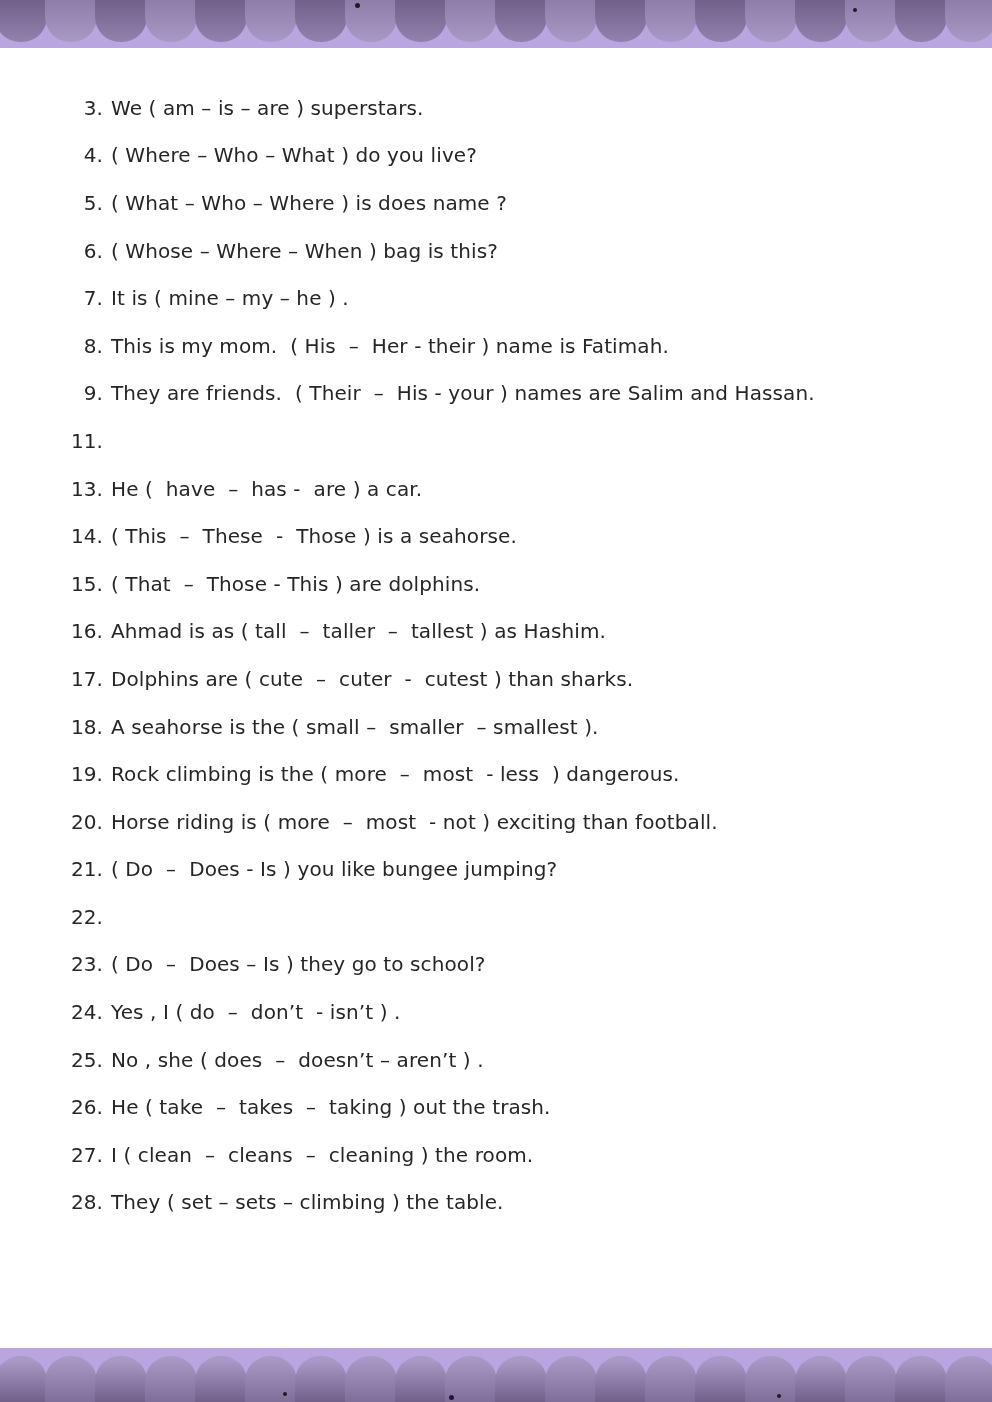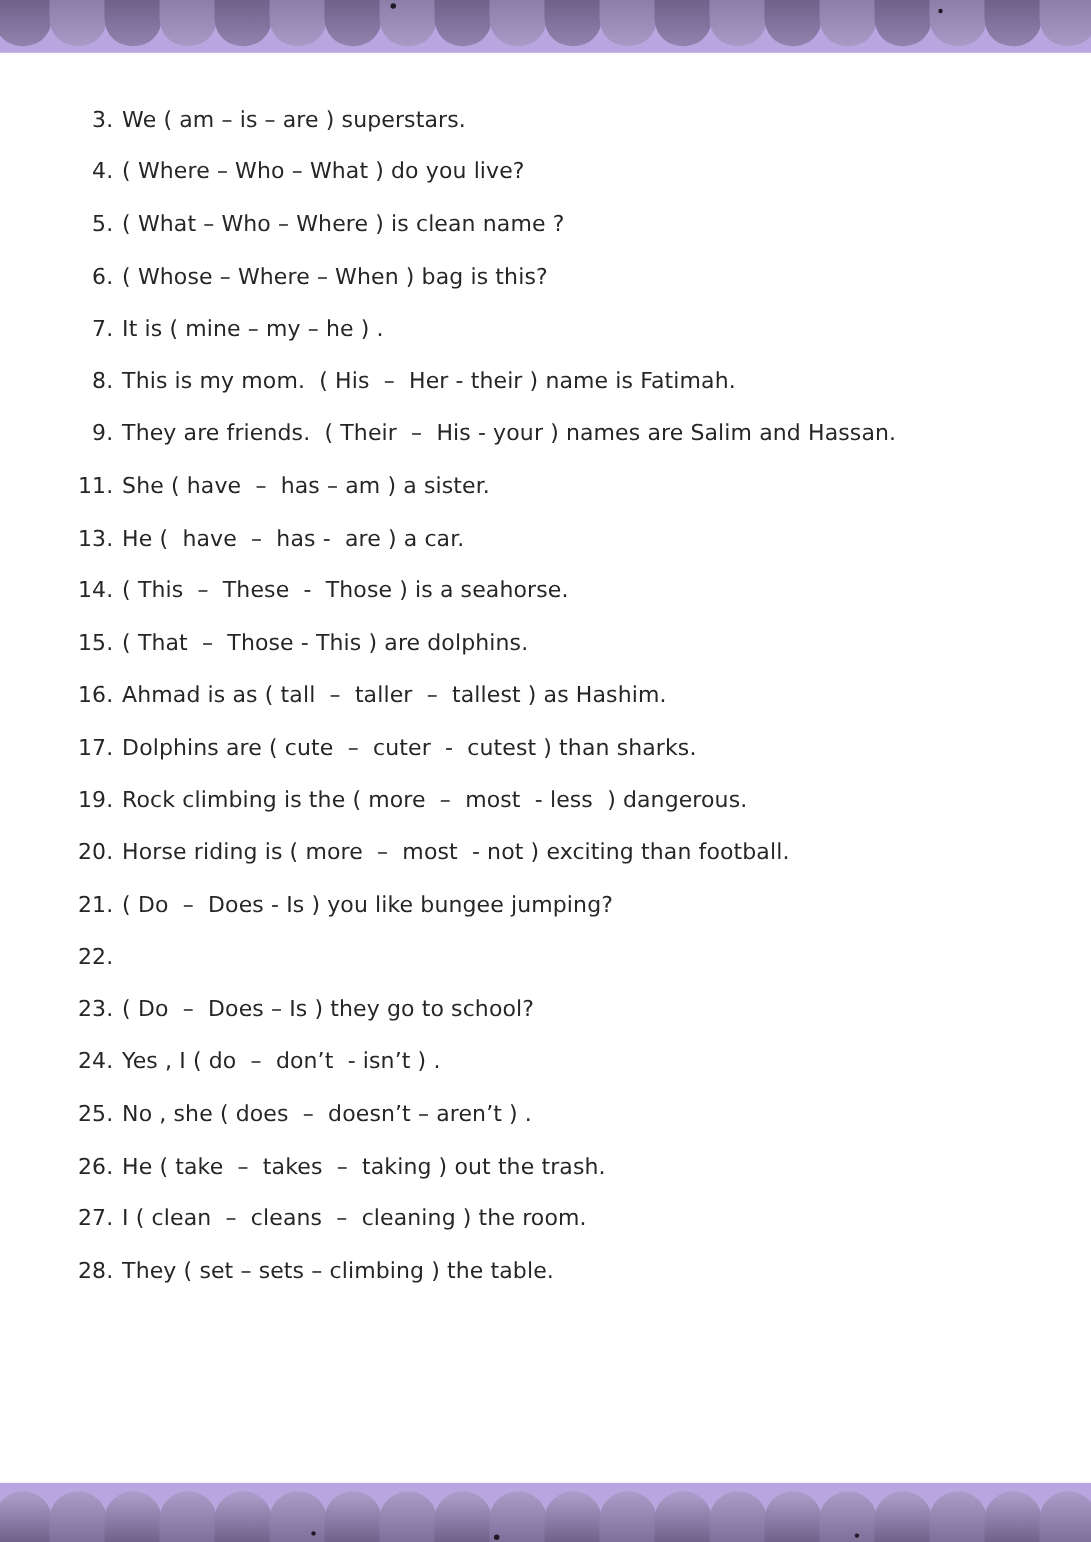--- a/index.html
+++ b/index.html
@@ -126,41 +126,40 @@
   <div class="row">
       <span class="num">3.</span>
       <span class="txt">We ( am – is – are ) superstars.</span>
     </div>
   <div class="row">
       <span class="num">4.</span>
       <span class="txt">( Where – Who – What ) do you live?</span>
     </div>
   <div class="row">
       <span class="num">5.</span>
-      <span class="txt">( What – Who – Where ) is clean name ?</span>
+      <span class="txt">( What – Who – Where ) is does name ?</span>
     </div>
   <div class="row">
       <span class="num">6.</span>
       <span class="txt">( Whose – Where – When ) bag is this?</span>
     </div>
   <div class="row">
       <span class="num">7.</span>
       <span class="txt">It is ( mine – my – he ) .</span>
     </div>
   <div class="row">
       <span class="num">8.</span>
       <span class="txt">This is my mom.  ( His  –  Her - their ) name is Fatimah.</span>
     </div>
   <div class="row">
       <span class="num">9.</span>
       <span class="txt">They are friends.  ( Their  –  His - your ) names are Salim and Hassan.</span>
     </div>
   <div class="row">
       <span class="num">11.</span>
-      <span class="txt">She ( have  –  has – am ) a sister.</span>
     </div>
   <div class="row">
       <span class="num">13.</span>
       <span class="txt">He (  have  –  has -  are ) a car.</span>
     </div>
   <div class="row">
       <span class="num">14.</span>
       <span class="txt">( This  –  These  -  Those ) is a seahorse.</span>
     </div>
   <div class="row">
@@ -169,20 +168,24 @@
     </div>
   <div class="row">
       <span class="num">16.</span>
       <span class="txt">Ahmad is as ( tall  –  taller  –  tallest ) as Hashim.</span>
     </div>
   <div class="row">
       <span class="num">17.</span>
       <span class="txt">Dolphins are ( cute  –  cuter  -  cutest ) than sharks.</span>
     </div>
   <div class="row">
+      <span class="num">18.</span>
+      <span class="txt">A seahorse is the ( small –  smaller  – smallest ).</span>
+    </div>
+  <div class="row">
       <span class="num">19.</span>
       <span class="txt">Rock climbing is the ( more  –  most  - less  ) dangerous.</span>
     </div>
   <div class="row">
       <span class="num">20.</span>
       <span class="txt">Horse riding is ( more  –  most  - not ) exciting than football.</span>
     </div>
   <div class="row">
       <span class="num">21.</span>
       <span class="txt">( Do  –  Does - Is ) you like bungee jumping?</span>

